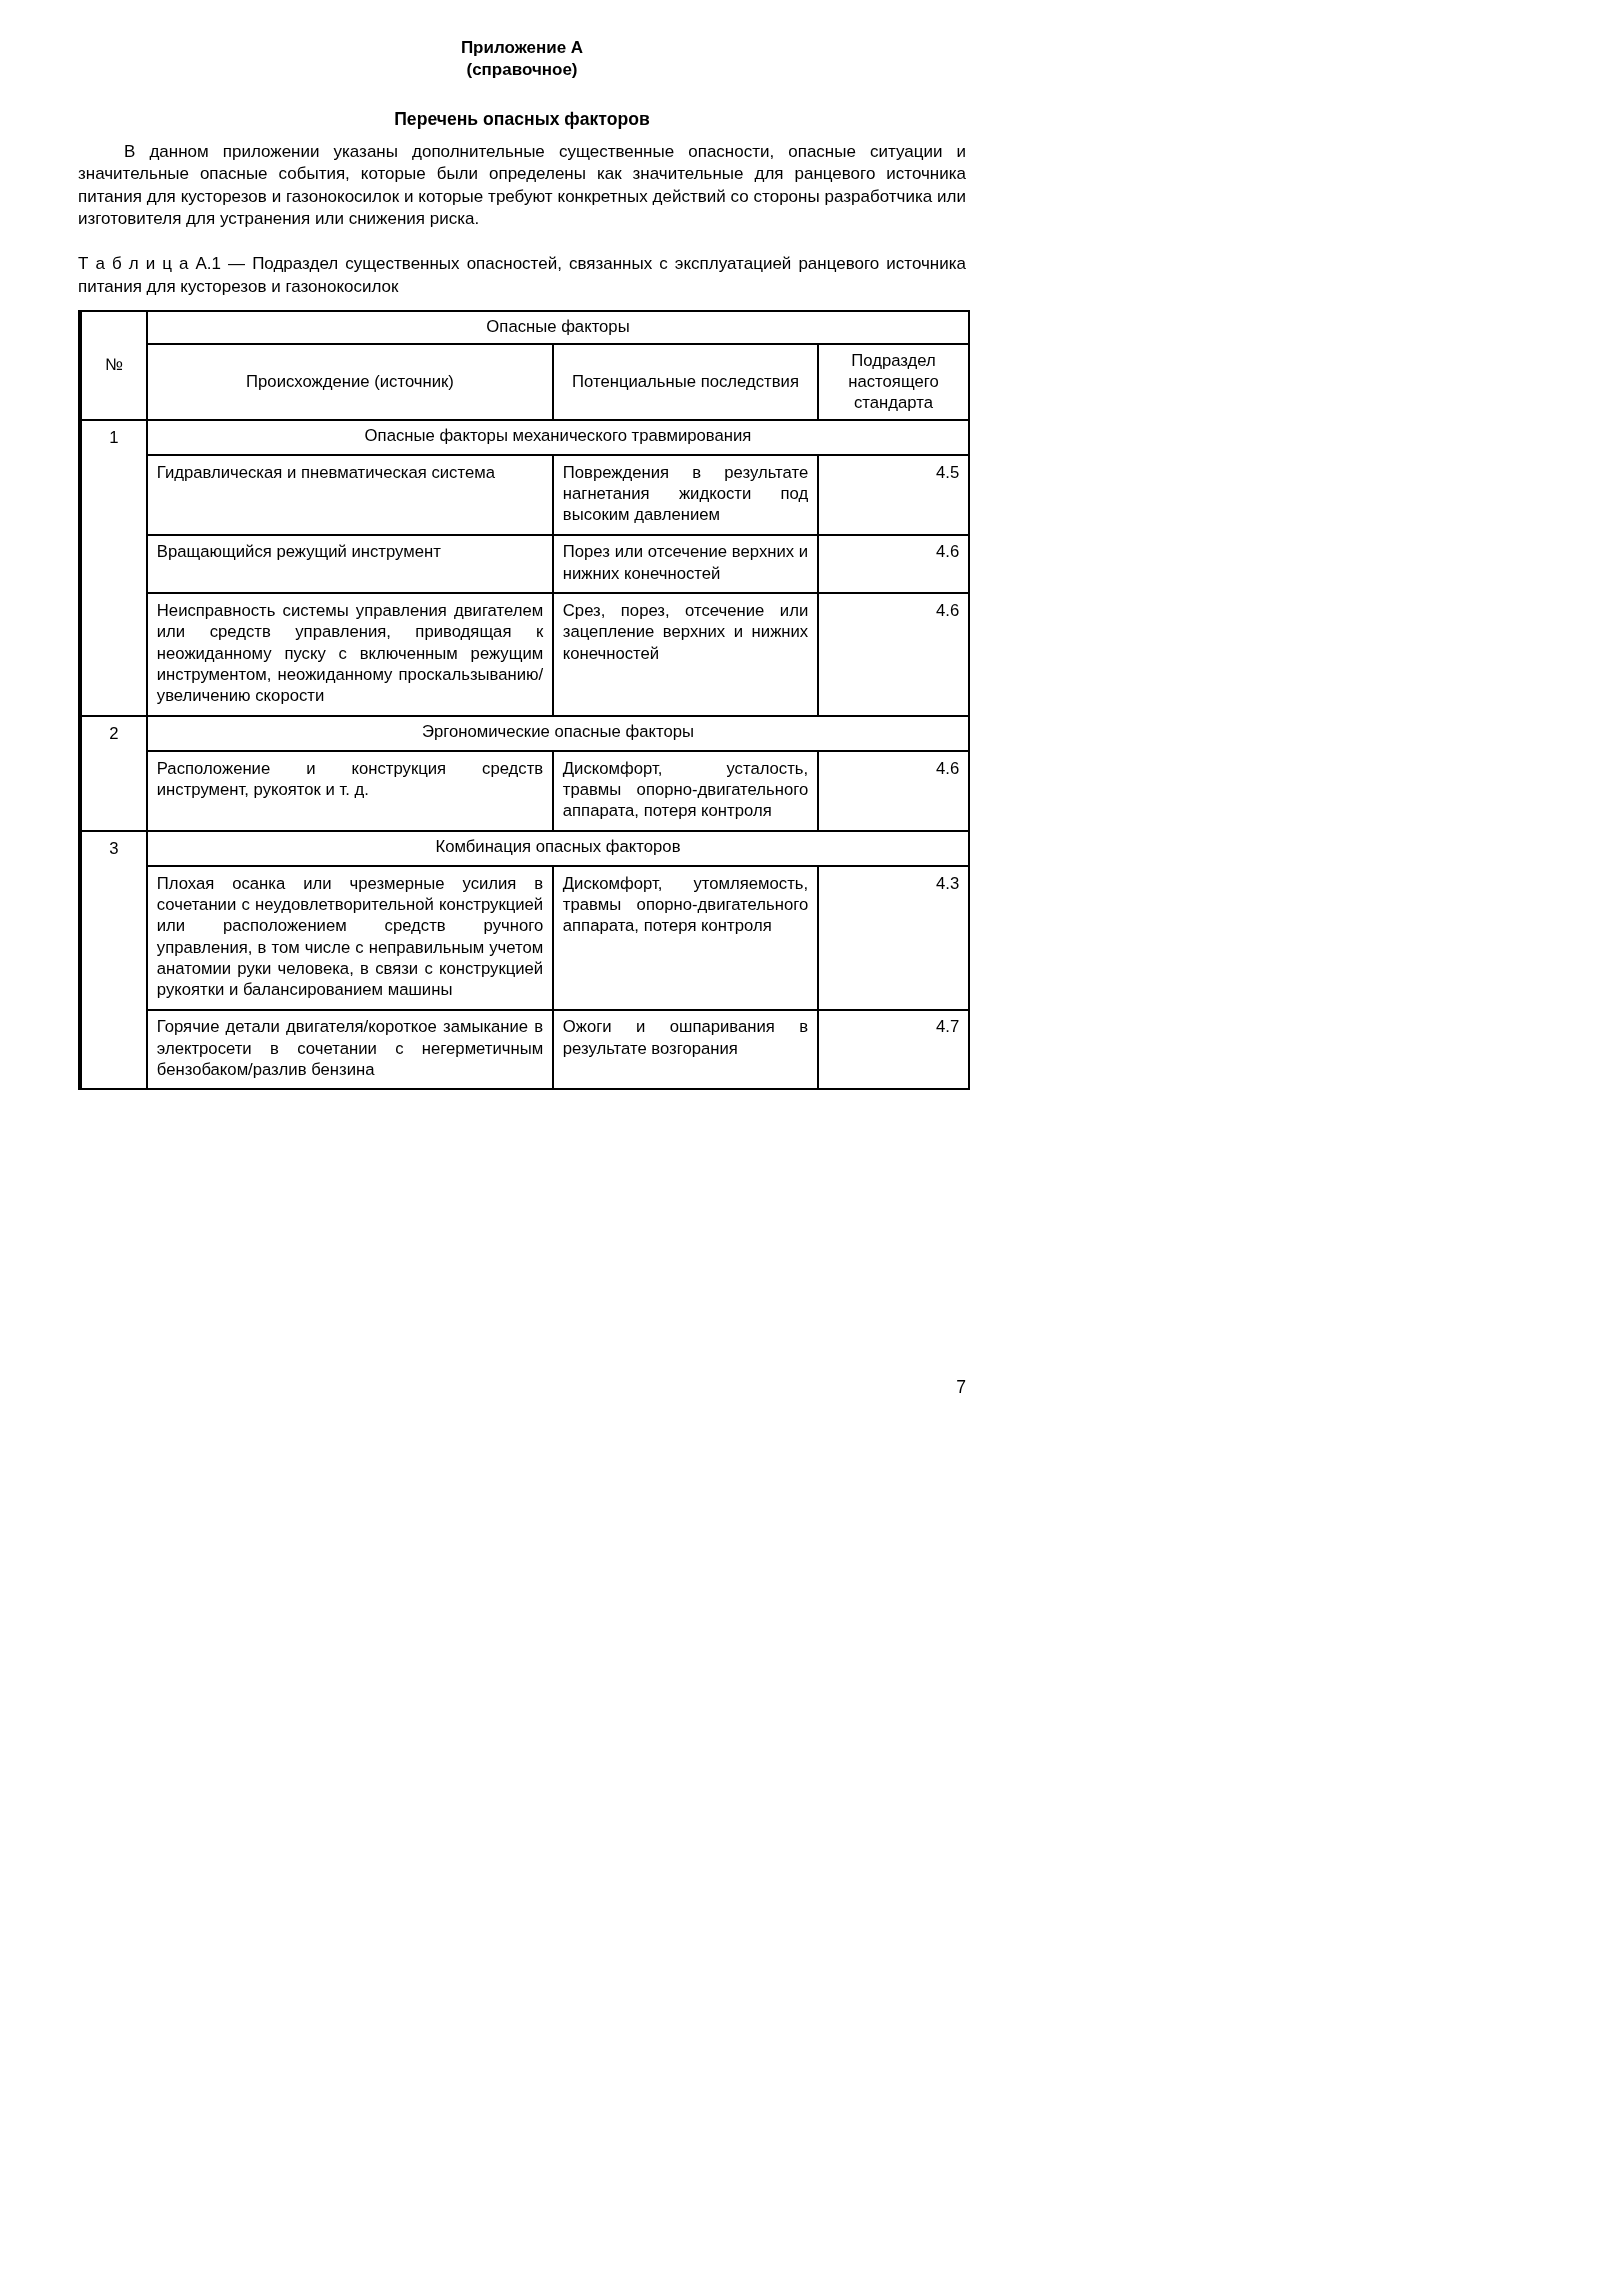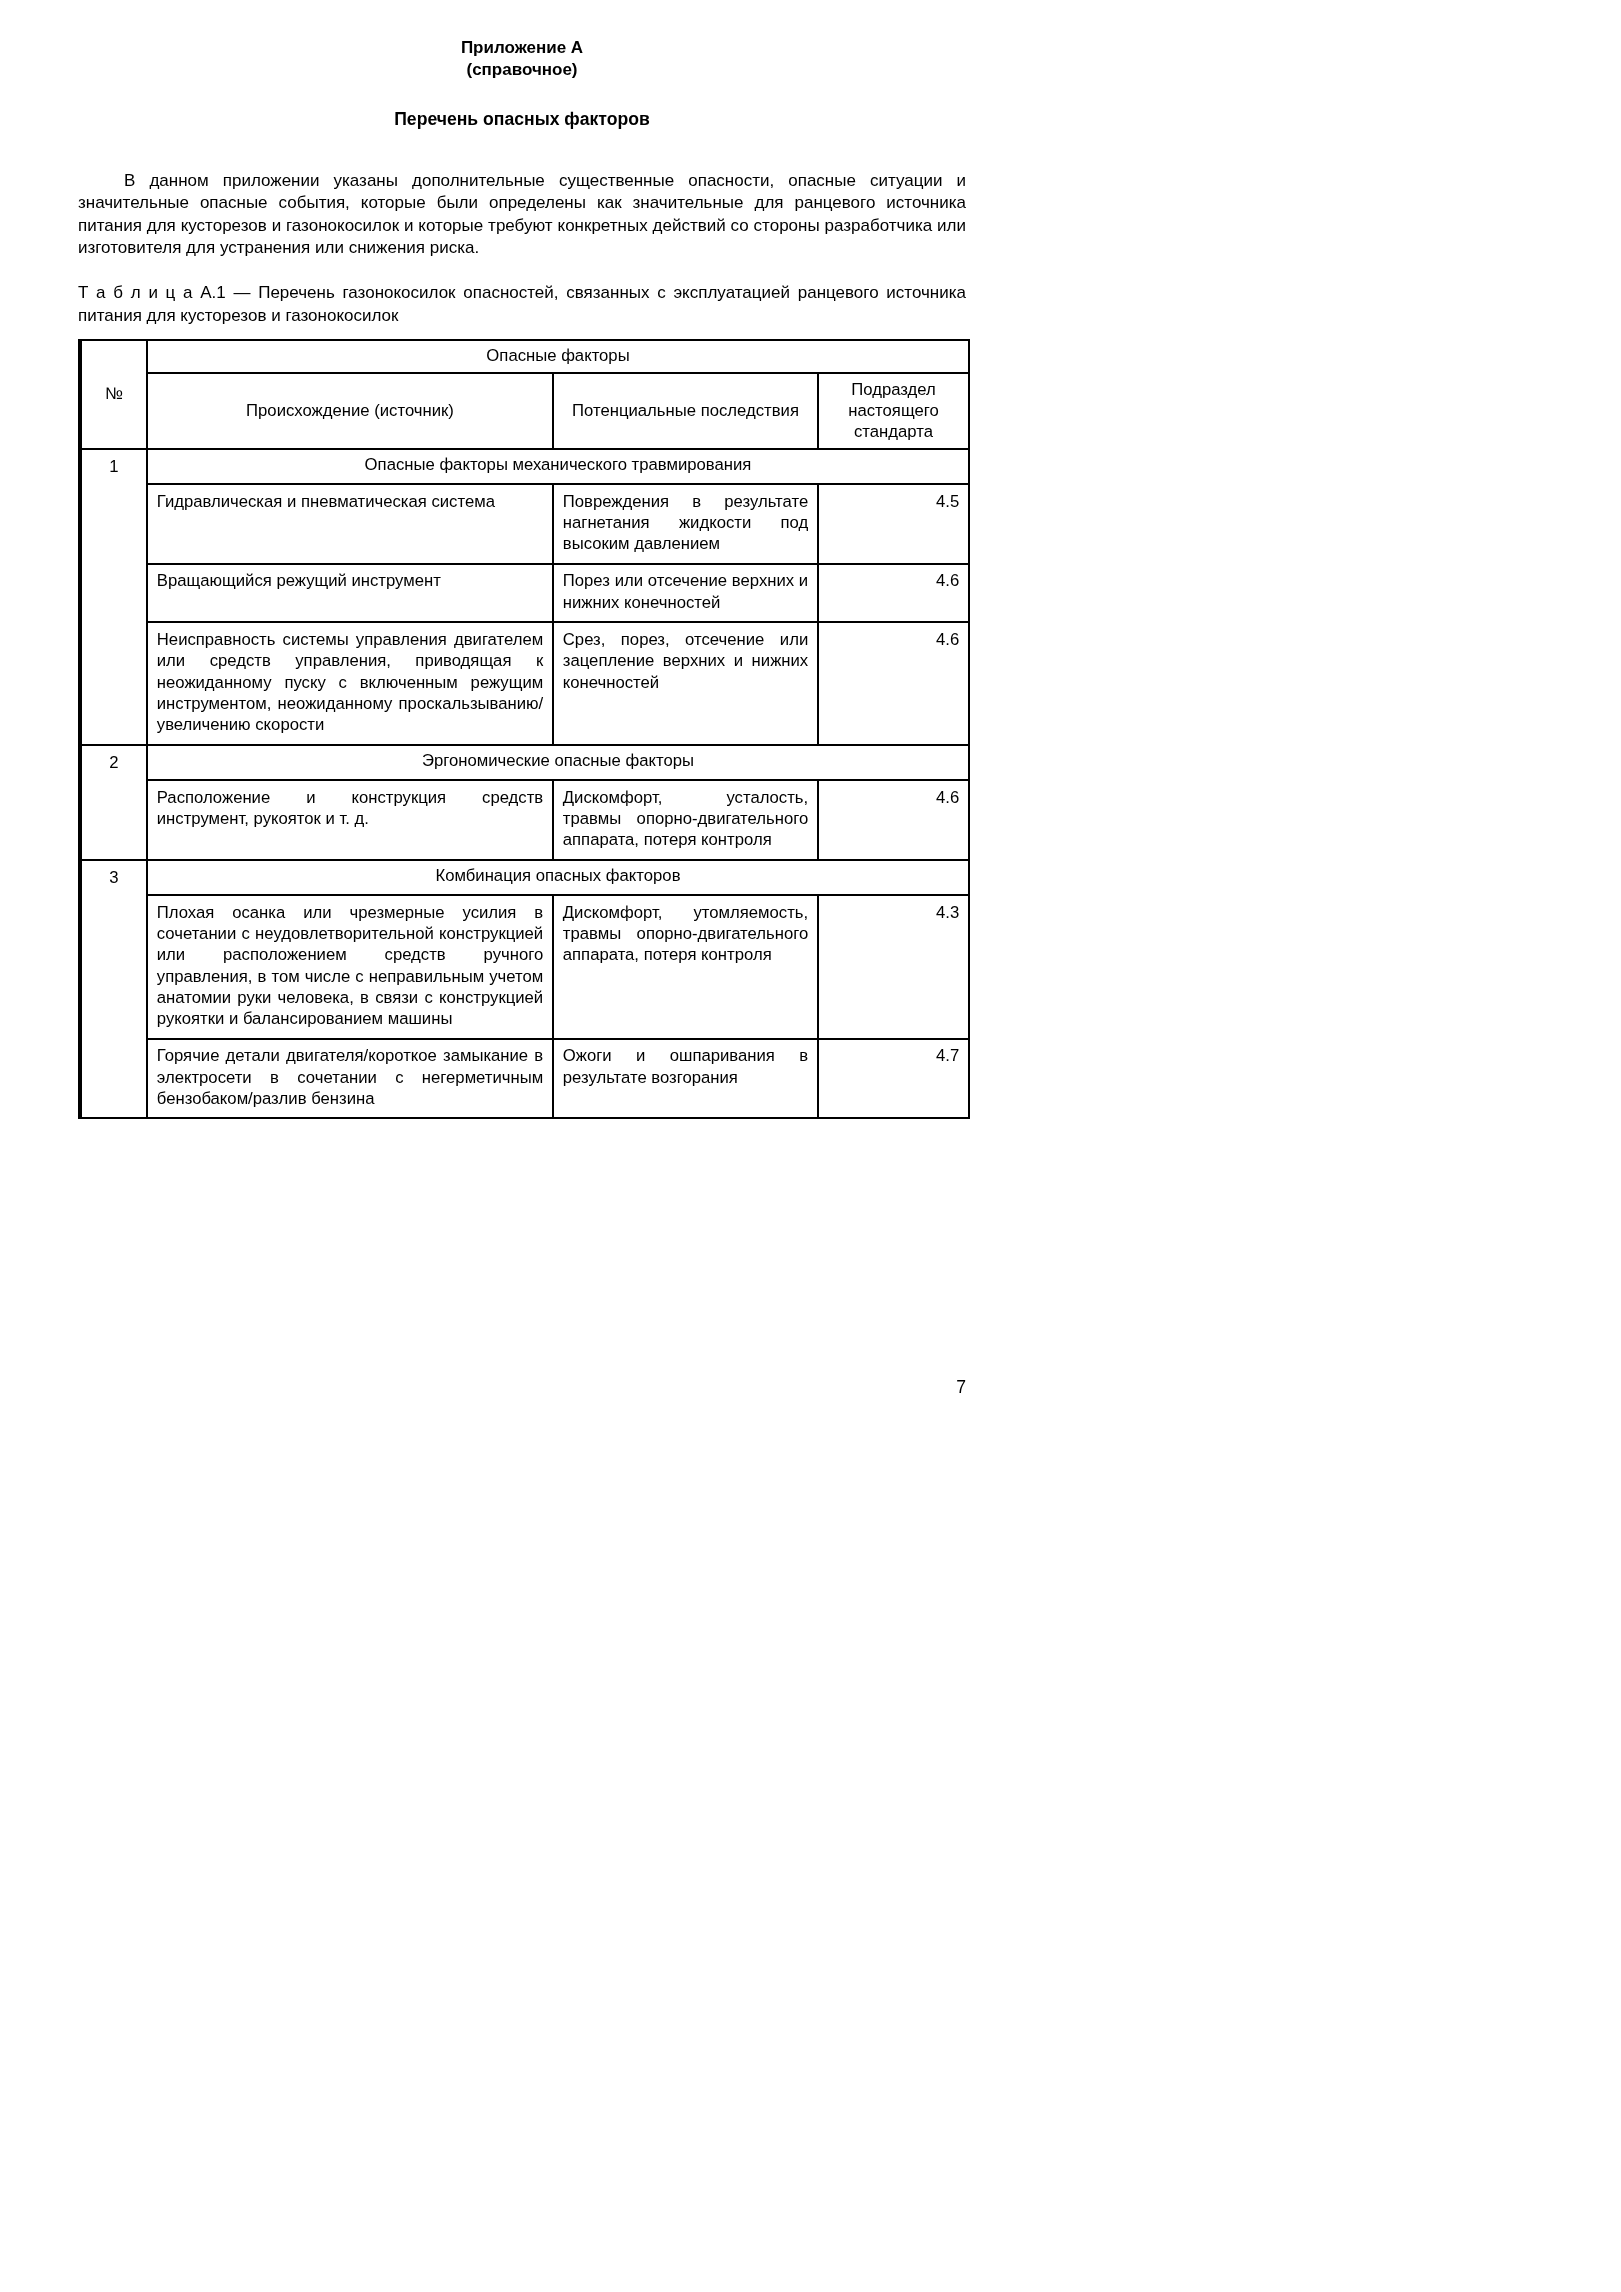--- a/index.html
+++ b/index.html
@@ -46,21 +46,21 @@
     line-height: 1.3;
   }
   .appendix-title {
     margin-top: 26.5px;
     text-align: center;
     font-weight: bold;
     font-size: 17.6px;
     line-height: 1.3;
   }
   .intro {
-    margin-top: 39px;
+    margin-top: 10px;
     font-size: 17px;
     line-height: 1.33;
     text-align: justify;
     text-indent: 46px;
   }
   .table-caption {
     margin-top: 22.5px;
     font-size: 17px;
     line-height: 1.33;
     text-align: justify;
@@ -121,21 +121,21 @@
   <div class="content">
 
 
     <div class="appendix-label">Приложение А</div>
     <div class="appendix-type">(справочное)</div>
 
     <h1 class="appendix-title">Перечень опасных факторов</h1>
 
     <p class="intro">В данном приложении указаны дополнительные существенные опасности, опасные ситуации и значительные опасные события, которые были определены как значительные для ранцевого источника питания для кусторезов и газонокосилок и которые требуют конкретных действий со стороны разработчика или изготовителя для устранения или снижения риска.</p>
 
-    <p class="table-caption">Т а б л и ц а  А.1 — Перечень газонокосилок опасностей, связанных с эксплуатацией ранцевого источника питания для кусторезов и газонокосилок</p>
+    <p class="table-caption">Т а б л и ц а  А.1 — Подраздел существенных опасностей, связанных с эксплуатацией ранцевого источника питания для кусторезов и газонокосилок</p>
 
     <table class="hazard-table">
       <colgroup>
         <col style="width:67px">
         <col style="width:406px">
         <col style="width:265px">
         <col style="width:151px">
       </colgroup>
       <thead>
         <tr>

